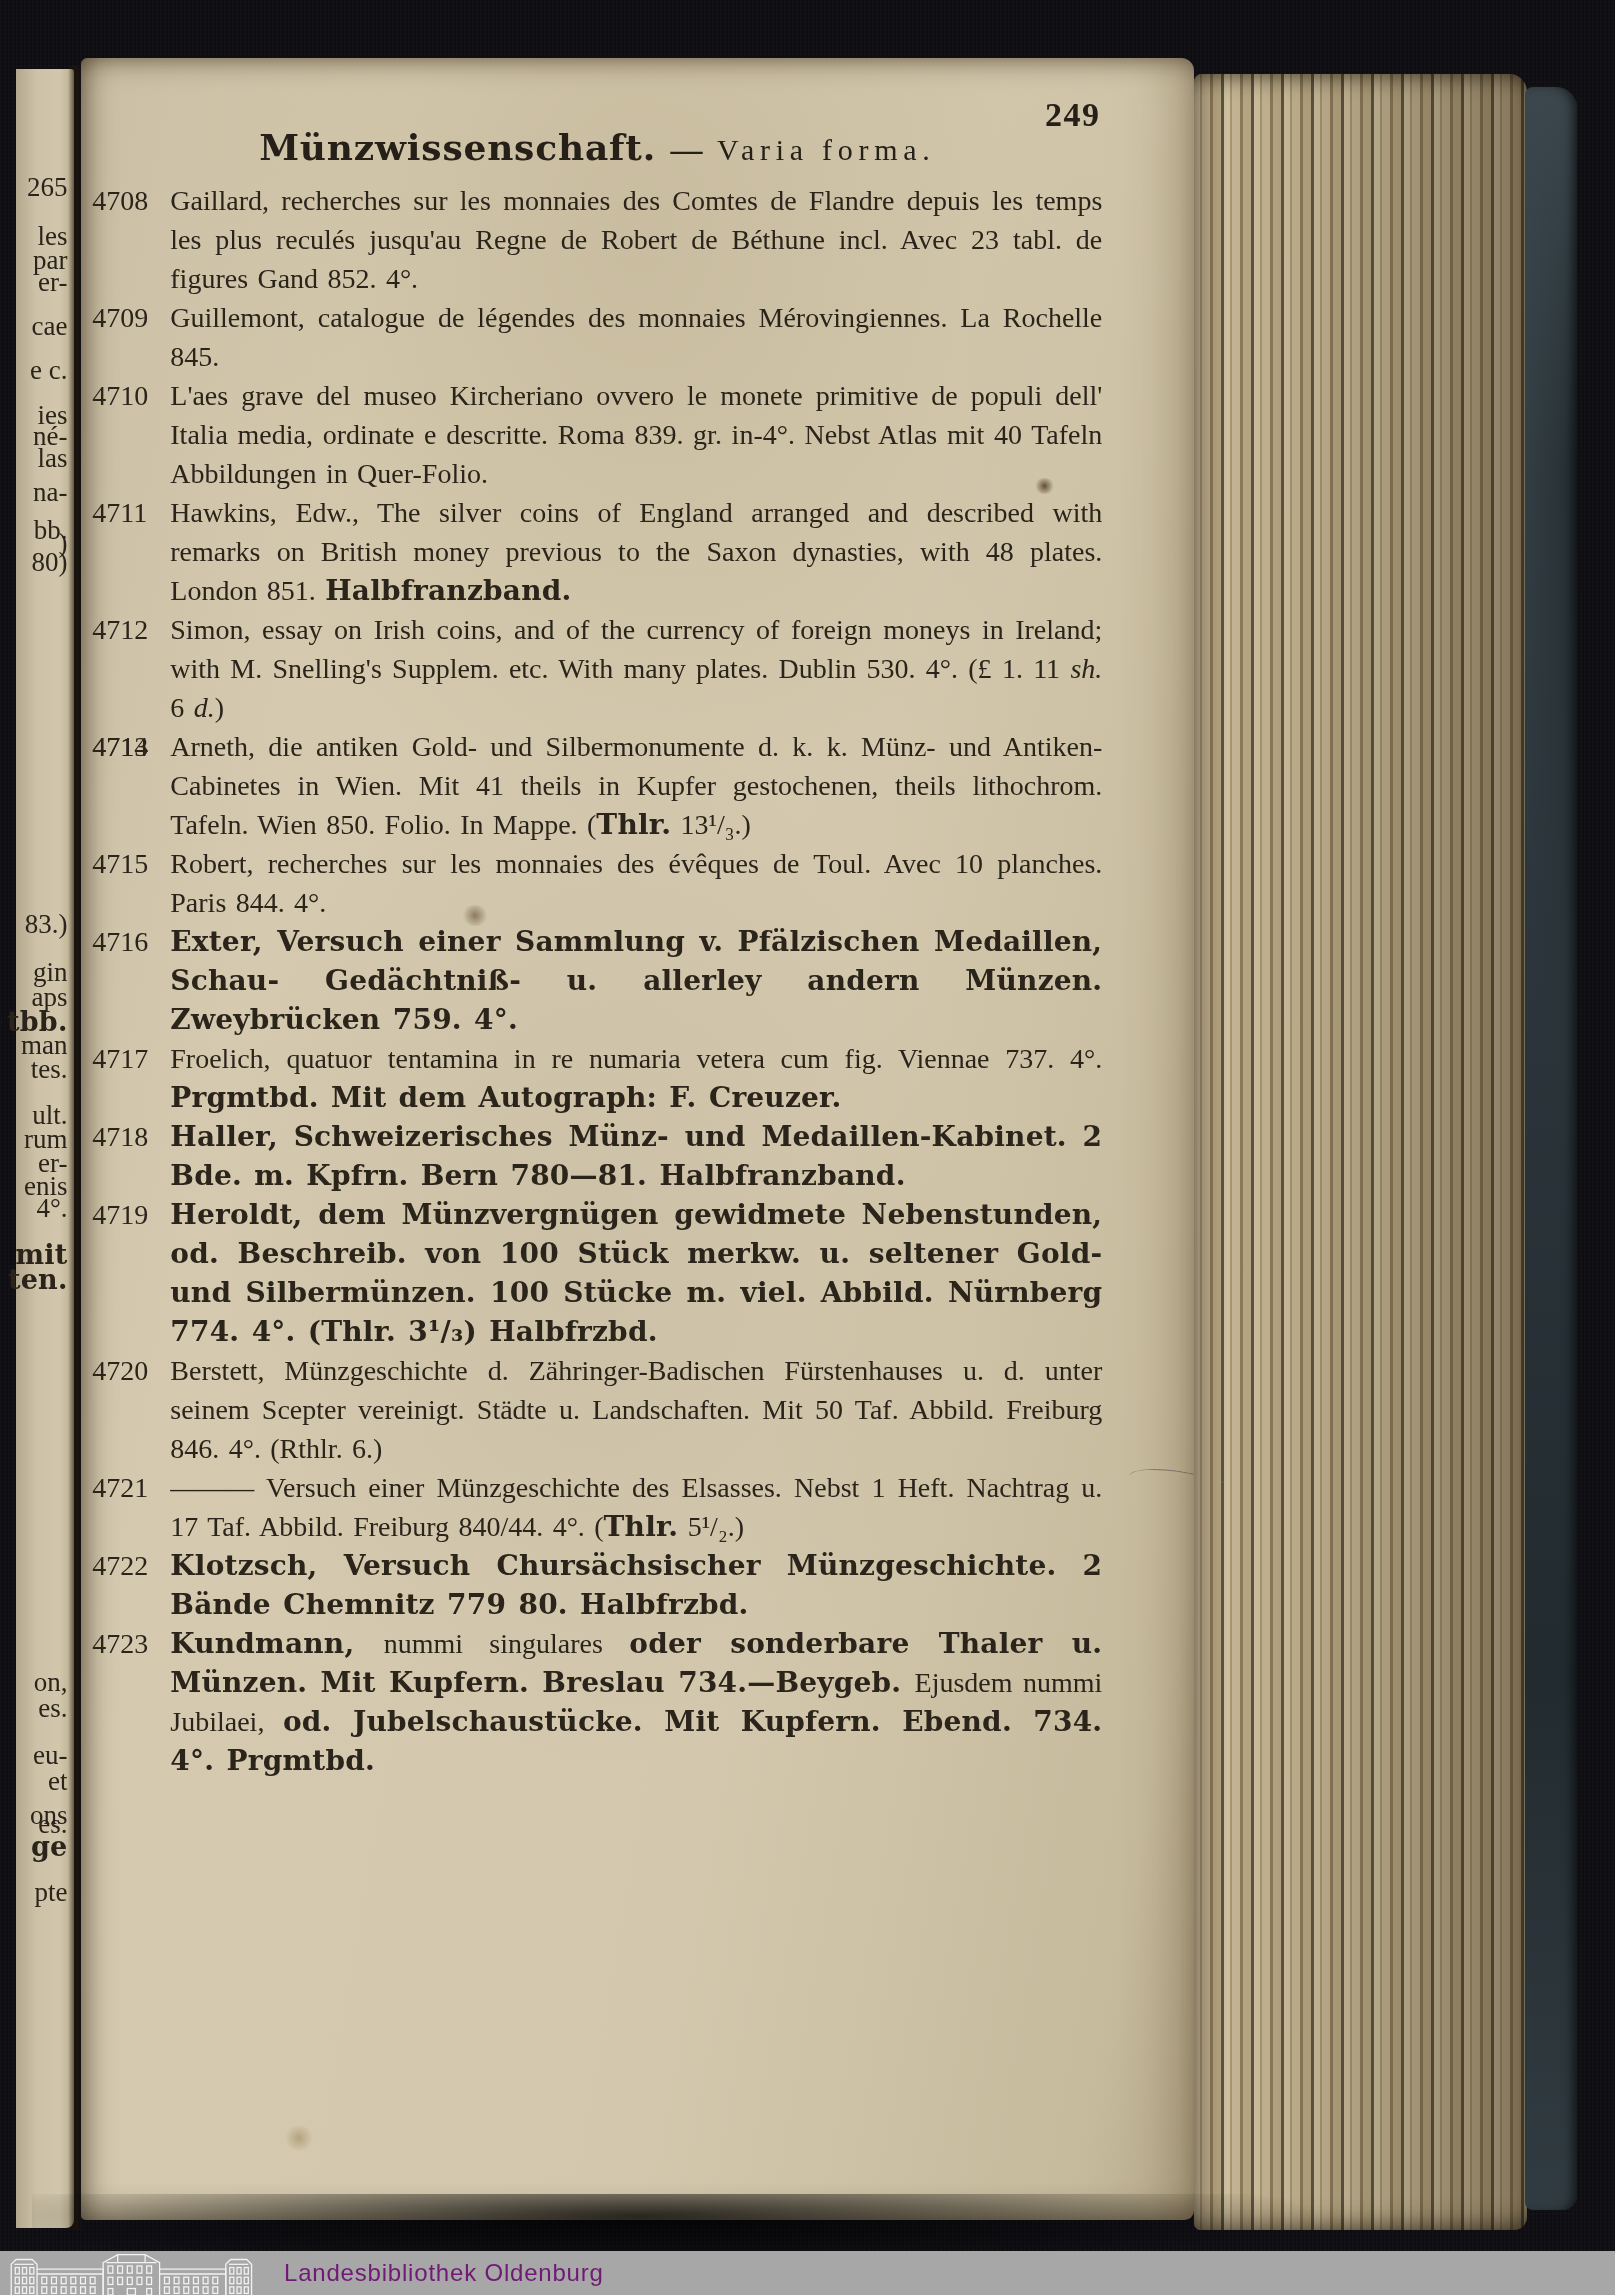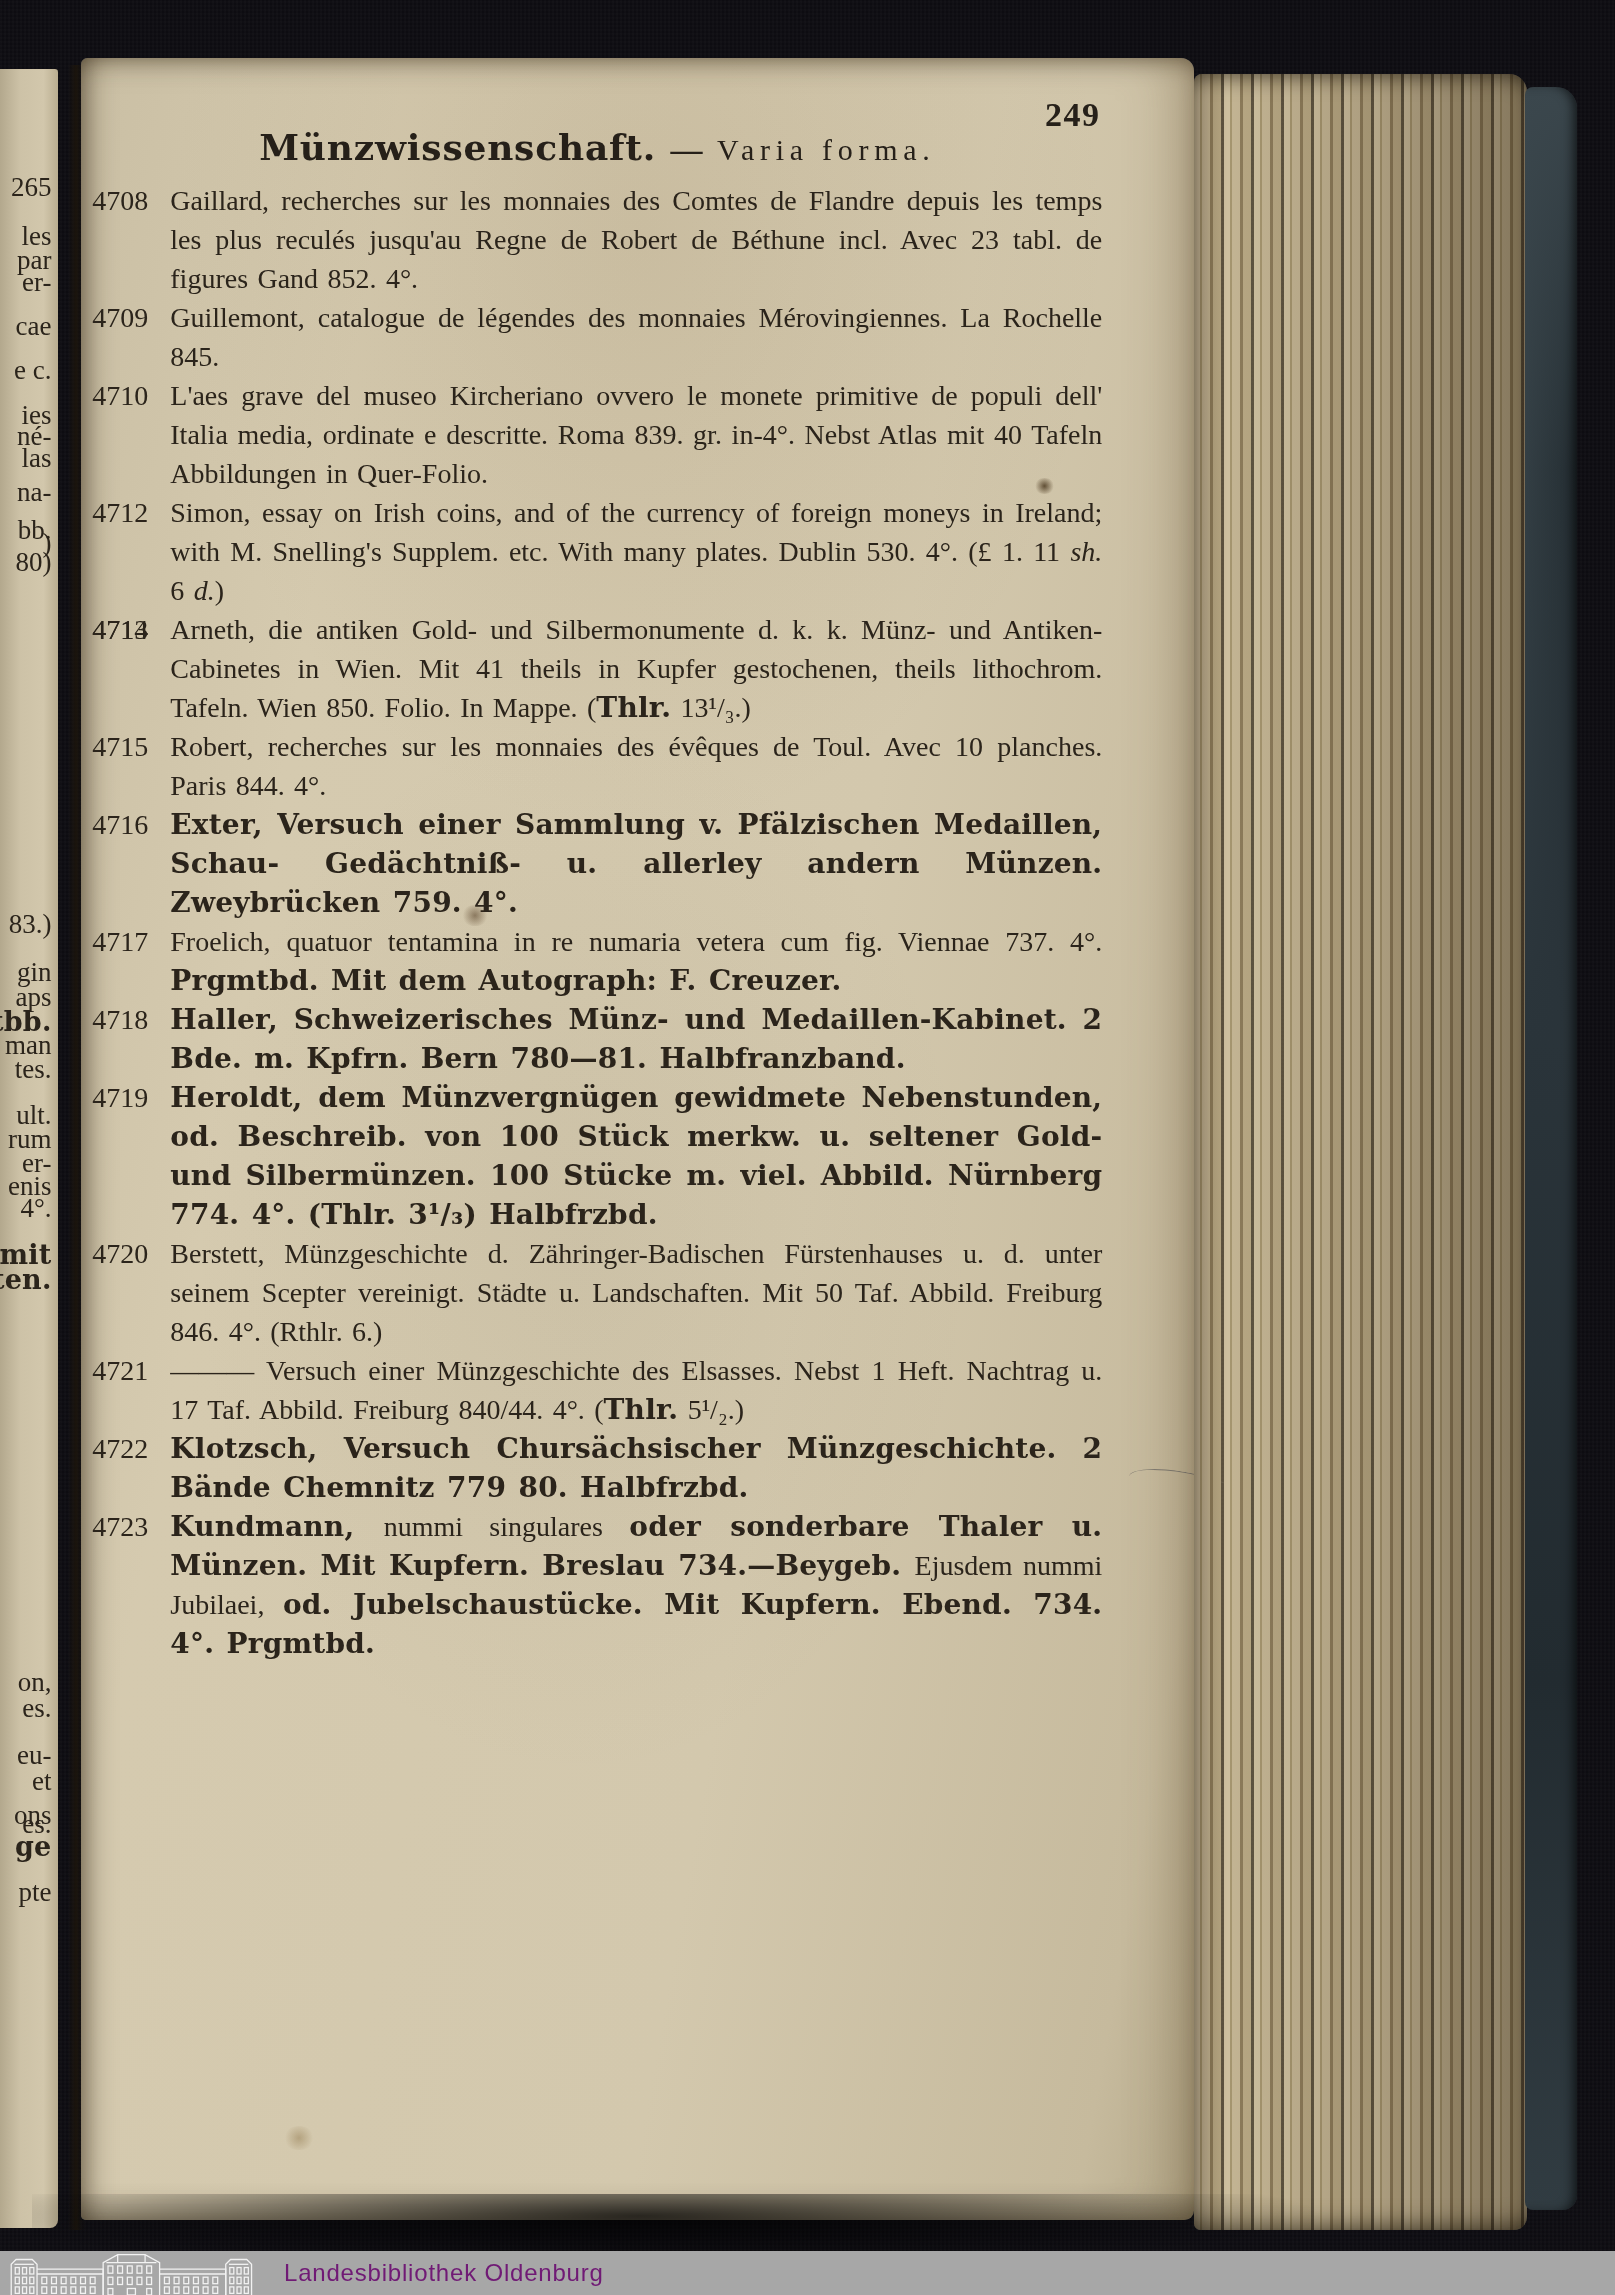--- a/index.html
+++ b/index.html
@@ -6,21 +6,21 @@
   .stage{position:relative;width:1616px;height:2295px;background:#0d0c11;overflow:hidden;
          font-family:"Liberation Serif",serif;}
   
   .stage::before{content:"";position:absolute;inset:0;
     background:
       repeating-linear-gradient(90deg,rgba(255,255,255,.015) 0 1.6px,transparent 1.6px 4px),
       repeating-linear-gradient(0deg,rgba(255,255,255,.012) 0 1.6px,transparent 1.6px 4px);
   }
 
   
-  .facing-page{position:absolute;left:0;top:69px;width:58px;height:2159px;
+  .facing-page{position:absolute;left:16px;top:69px;width:58px;height:2159px;
     background:linear-gradient(90deg,#b3a88d 0%,#cdc2a7 35%,#d2c7ac 75%,#b9ad90 100%);
     border-radius:0 3.2px 8px 0;}
   .facing-page .frag{position:absolute;right:6.5px;white-space:nowrap;color:#2b241b;
     font-size:27px;line-height:27.5px;}
   .gutter{position:absolute;left:68px;top:65px;width:18px;height:2165px;
     background:linear-gradient(90deg,rgba(30,22,10,0) 0%,rgba(30,22,10,.75) 45%,rgba(30,22,10,.25) 70%,rgba(30,22,10,0) 100%);}
 
   
   .page{position:absolute;left:81px;top:58px;width:1113px;height:2162px;
     background:
@@ -131,20 +131,21 @@
         <span class="t-dash">—</span>
         <span class="t-roman">Varia forma.</span>
       </div>
       <span class="page-number">249</span>
     </div>
 
     <div class="entries">
         <div class="entry"><span class="num">4708</span><span class="body"><span class="roman">Gaillard, recherches sur les monnaies des Comtes de Flandre depuis les temps les plus reculés jusqu'au Regne de Robert de Béthune incl.  Avec 23 tabl. de figures Gand 852.  4°.</span></span></div>
         <div class="entry"><span class="num">4709</span><span class="body"><span class="roman">Guillemont, catalogue de légendes des monnaies Mérovingiennes.  La Rochelle 845.</span></span></div>
         <div class="entry"><span class="num">4710</span><span class="body"><span class="roman">L'aes grave del museo Kircheriano ovvero le monete primitive de populi dell' Italia media, ordinate e descritte. Roma 839. gr. in-4°. Nebst Atlas mit 40 Tafeln Abbildungen in Quer-Folio.</span></span></div>
+        <div class="entry"><span class="num">4711</span><span class="body"><span class="roman">Hawkins, Edw., The silver coins of England arranged and described with remarks on British money previous to the Saxon dynasties, with 48 plates.  London 851. </span><span class="fraktur">Halbfranzband.</span></span></div>
         <div class="entry"><span class="num">4712</span><span class="body"><span class="roman">Simon, essay on Irish coins, and of the currency of foreign moneys in Ireland; with M. Snelling's Supplem. etc. With many plates. Dublin 530. 4°. (£ 1. 11 </span><span class="italic">sh.</span><span class="roman"> 6 </span><span class="italic">d.</span><span class="roman">)</span></span></div>
         <div class="entry"><span class="num">4713</span></div>
         <div class="entry"><span class="num">4714</span><span class="body"><span class="roman">Arneth, die antiken Gold- und Silbermonumente d. k. k. Münz- und Antiken-Cabinetes in Wien. Mit 41 theils in Kupfer gestochenen, theils lithochrom. Tafeln.  Wien 850. Folio.  In Mappe.  (</span><span class="fraktur">Thlr.</span><span class="roman"> 13¹/₃.)</span></span></div>
         <div class="entry"><span class="num">4715</span><span class="body"><span class="roman">Robert, recherches sur les monnaies des évêques de Toul.  Avec 10 planches.  Paris 844.  4°.</span></span></div>
         <div class="entry"><span class="num">4716</span><span class="body"><span class="fraktur">Exter, Versuch einer Sammlung v. Pfälzischen Medaillen, Schau- Gedächtniß- u. allerley andern Münzen.  Zweybrücken 759.  4°.</span></span></div>
         <div class="entry"><span class="num">4717</span><span class="body"><span class="roman">Froelich, quatuor tentamina in re numaria vetera cum fig.  Viennae 737.  4°.  </span><span class="fraktur">Prgmtbd.  Mit dem Autograph: F. Creuzer.</span></span></div>
         <div class="entry"><span class="num">4718</span><span class="body"><span class="fraktur">Haller, Schweizerisches Münz- und Medaillen-Kabinet. 2 Bde. m. Kpfrn. Bern 780—81. Halbfranzband.</span></span></div>
         <div class="entry"><span class="num">4719</span><span class="body"><span class="fraktur">Heroldt, dem Münzvergnügen gewidmete Nebenstunden, od. Beschreib. von 100 Stück merkw. u. seltener Gold- und Silbermünzen. 100 Stücke m. viel. Abbild. Nürnberg 774. 4°. (Thlr. 3¹/₃) Halbfrzbd.</span></span></div>
         <div class="entry"><span class="num">4720</span><span class="body"><span class="roman">Berstett, Münzgeschichte d. Zähringer-Badischen Fürstenhauses u. d. unter seinem Scepter vereinigt.  Städte u. Landschaften.  Mit 50 Taf. Abbild.  Freiburg 846. 4°. (Rthlr. 6.)</span></span></div>
         <div class="entry"><span class="num">4721</span><span class="body"><span class="roman">——— Versuch einer Münzgeschichte des Elsasses. Nebst 1 Heft. Nachtrag u. 17 Taf.  Abbild. Freiburg 840/44. 4°.  (</span><span class="fraktur">Thlr.</span><span class="roman"> 5¹/₂.)</span></span></div>

